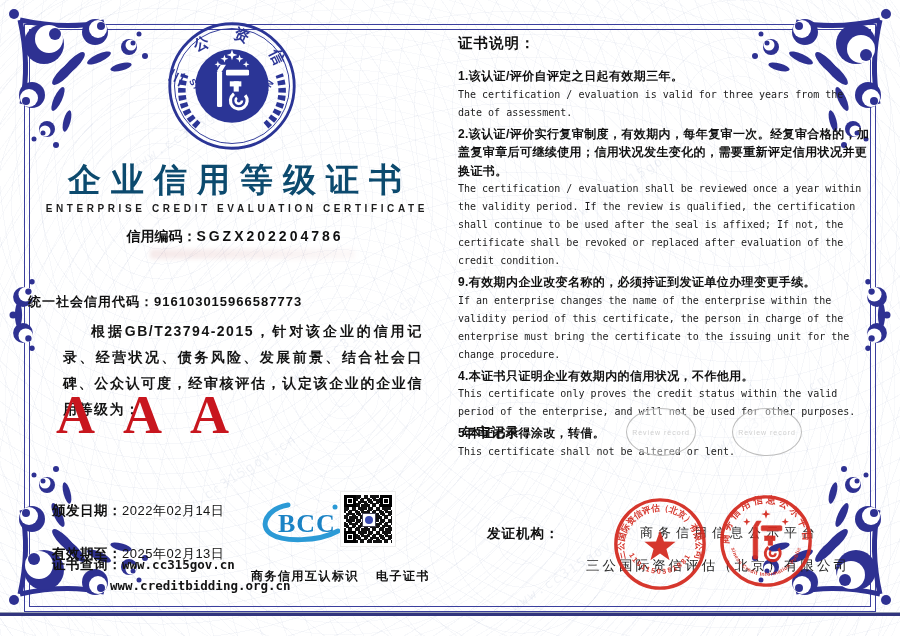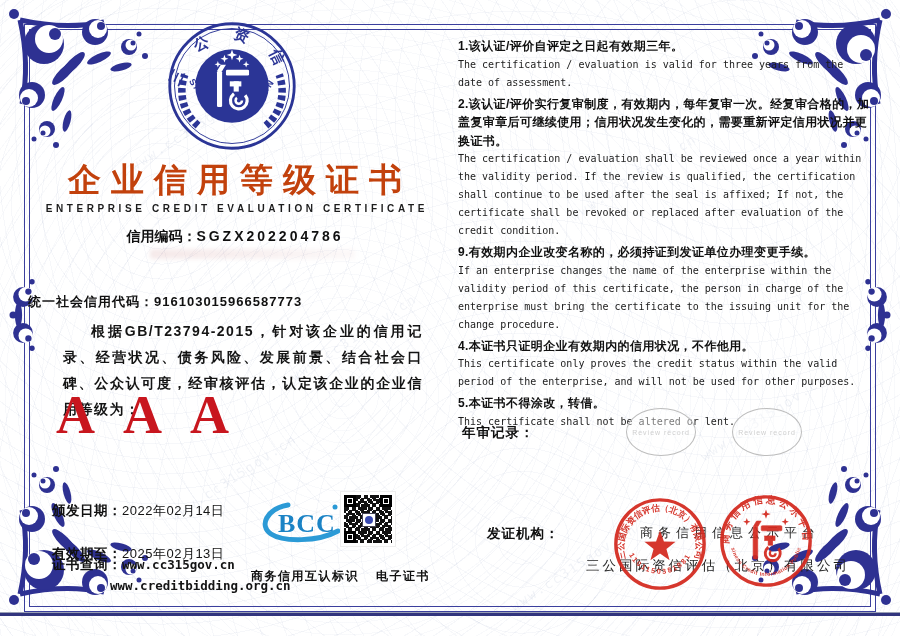--- a/index.html
+++ b/index.html
@@ -24,21 +24,21 @@
   .corner.br{right:2px;bottom:24px;transform:rotate(180deg);}
   .corner.bl{left:2px;bottom:24px;transform:rotate(270deg);}
   .edge-orn{position:absolute;width:36px;height:94px;color:#2e3192;}
   .edge-orn svg{width:100%;height:100%;}
   .edge-left{left:5px;top:268px;}
   .edge-right{left:859px;top:268px;transform:scaleX(-1);}
   
   .logo{position:absolute;left:166px;top:20px;width:132px;height:132px;}
   .title{position:absolute;left:28px;top:158px;width:414px;text-align:center;
          font-family:"Liberation Serif","DejaVu Serif",serif;font-weight:900;font-size:33px;
-         letter-spacing:10px;text-indent:10px;color:#c2410c;}
+         letter-spacing:10px;text-indent:10px;color:#0c4a6e;}
   .subtitle{position:absolute;left:28px;top:203px;width:414px;text-align:center;
             font-size:10px;font-weight:bold;letter-spacing:3.6px;text-indent:3.6px;color:#1c1c1c;}
   .credit-line{position:absolute;left:28px;top:228px;width:414px;text-align:center;
                font-size:14px;font-weight:bold;color:#101010;}
   .credit-line .val{letter-spacing:3px;}
   .redacted{position:absolute;left:150px;top:249px;width:205px;height:10px;border-radius:3px;
             background:linear-gradient(90deg,rgba(195,120,120,.16),rgba(195,120,120,.05));filter:blur(2px);}
   .uscc-line{position:absolute;left:28px;top:293px;width:414px;text-align:left;
              font-size:13px;font-weight:bold;color:#101010;letter-spacing:1px;}
   .statement{position:absolute;left:63px;top:318px;width:360px;font-size:14px;font-weight:600;
@@ -247,20 +247,21 @@
   <div class="qr">
     <div class="qr-noise"></div>
     <div class="finder f-tl"></div>
     <div class="finder f-tr"></div>
     <div class="finder f-bl"></div>
     <div class="qr-center"></div>
   </div>
   <div class="qr-label">电子证书</div>
 
   <div class="notes">
+    <div class="notes-heading">证书说明：</div>
     <div class="note-cn">1.该认证/评价自评定之日起有效期三年。</div>
     <div class="note-en">The certification / evaluation is valid for three years from the date of assessment.</div>
     <div class="note-cn">2.该认证/评价实行复审制度，有效期内，每年复审一次。经复审合格的，加盖复审章后可继续使用；信用状况发生变化的，需要重新评定信用状况并更换证书。</div>
     <div class="note-en">The certification / evaluation shall be reviewed once a year within the validity period. If the review is qualified, the certification shall continue to be used after the seal is affixed; If not, the certificate shall be revoked or replaced after evaluation of the credit condition.</div>
     <div class="note-cn">9.有效期内企业改变名称的，必须持证到发证单位办理变更手续。</div>
     <div class="note-en">If an enterprise changes the name of the enterprise within the validity period of this certificate, the person in charge of the enterprise must bring the certificate to the issuing unit for the change procedure.</div>
     <div class="note-cn">4.本证书只证明企业有效期内的信用状况，不作他用。</div>
     <div class="note-en">This certificate only proves the credit status within the valid period of the enterprise, and will not be used for other purposes.</div>
     <div class="note-cn">5.本证书不得涂改，转借。</div>
     <div class="note-en">This certificate shall not be altered or lent.</div>

